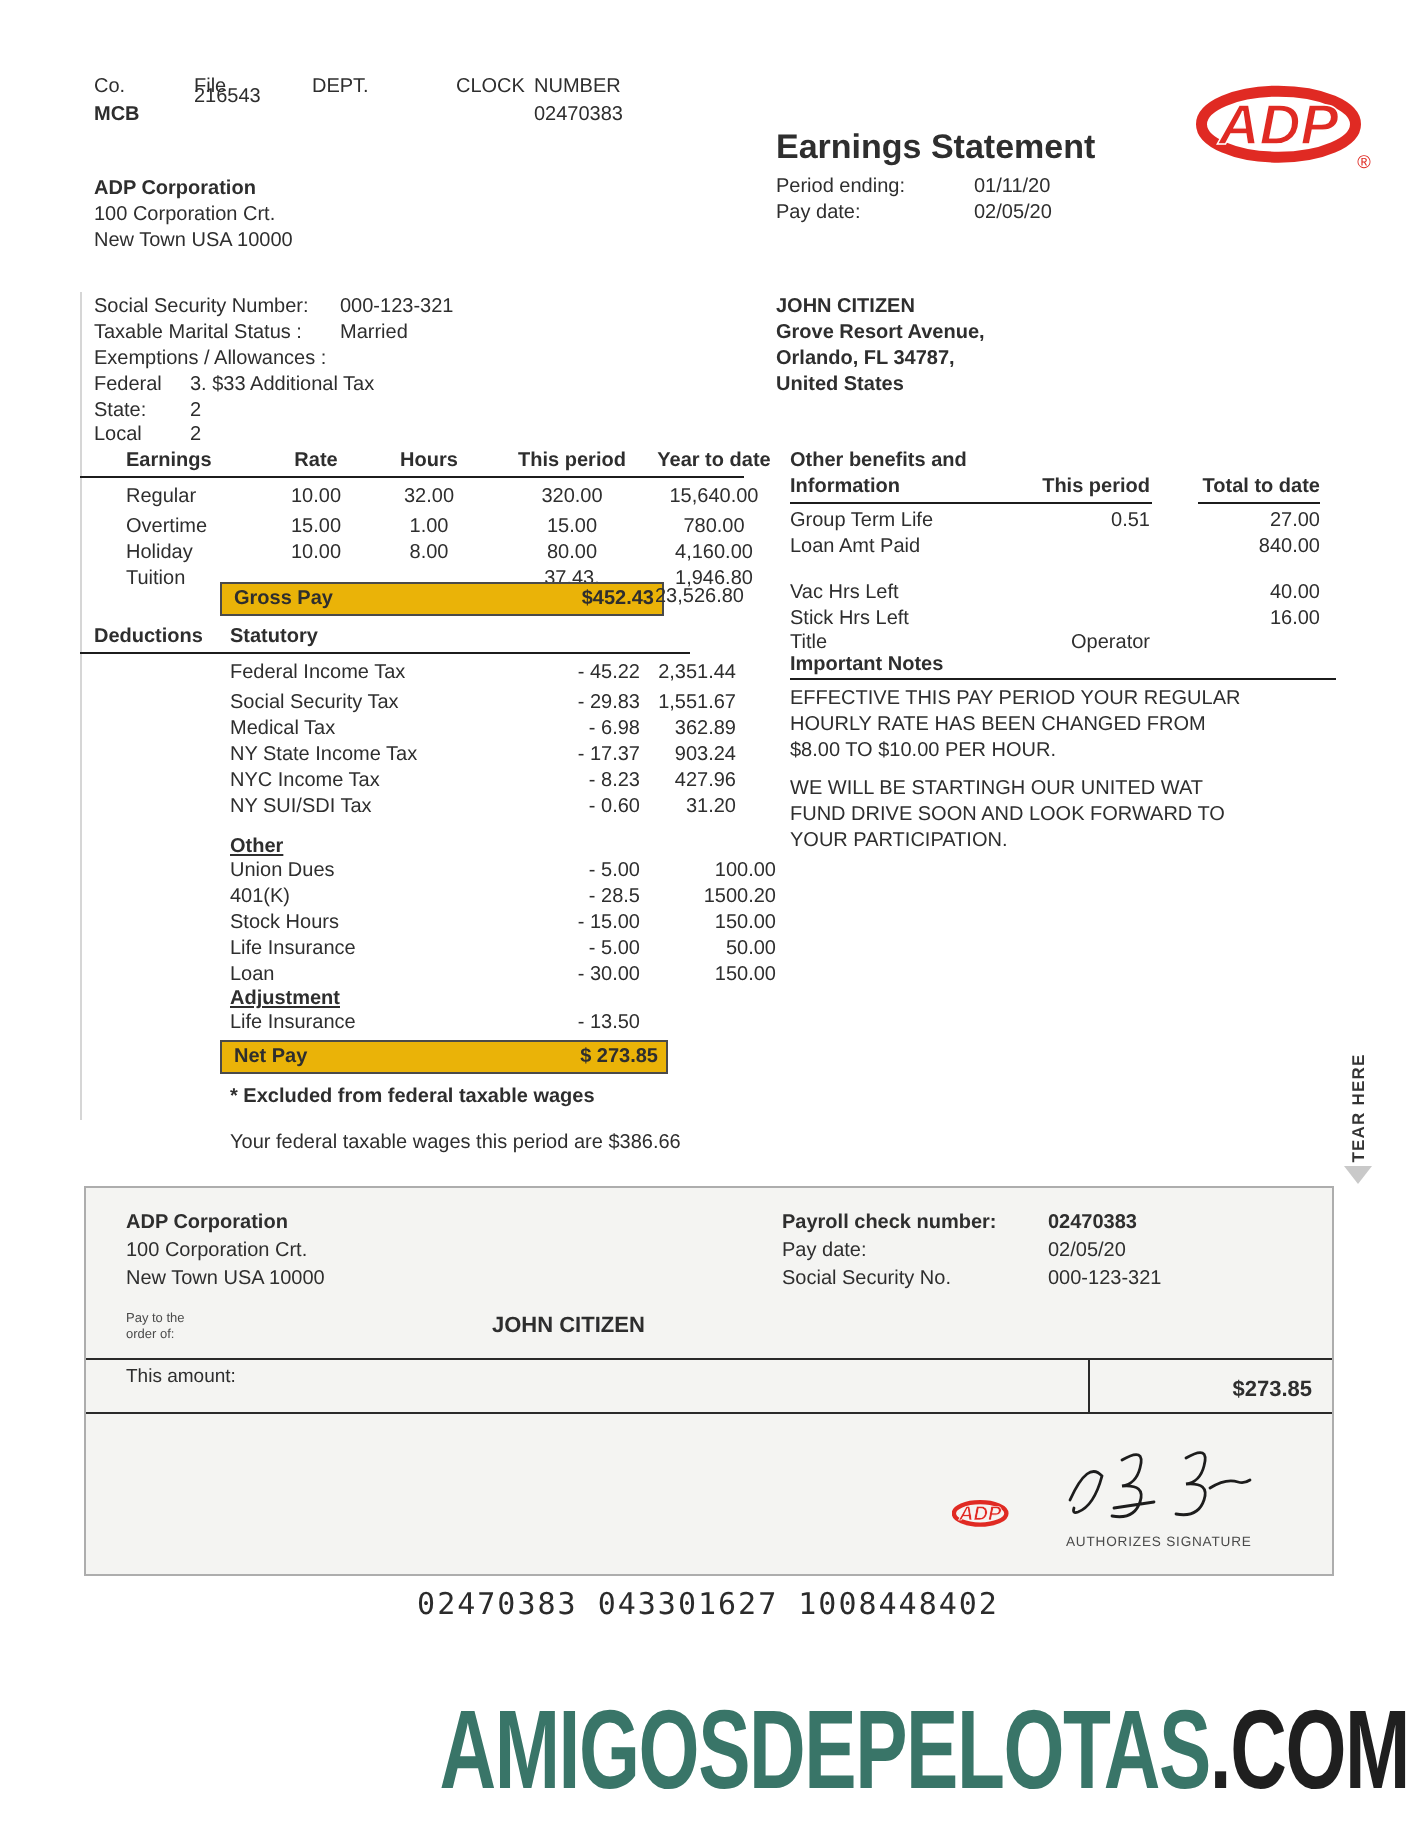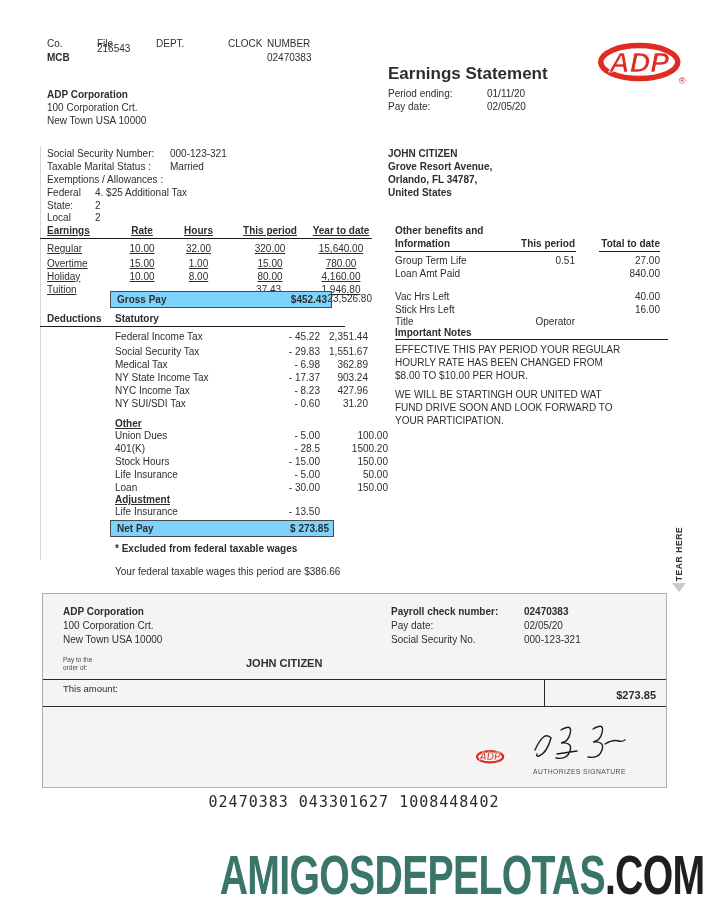--- a/index.html
+++ b/index.html
@@ -4,32 +4,32 @@
 <style>
   html,body{margin:0;padding:0;}
   body{width:708px;height:916px;position:relative;background:#ffffff;
        font-family:"Liberation Sans",sans-serif;font-size:10px;color:#2e2e2e;overflow:hidden;}
   .abs{position:absolute;}
   .b{font-weight:bold;}
   .hr{position:absolute;height:0;border-top:1.5px solid #1c1c1c;}
   .hr-thin{position:absolute;height:0;border-top:1px solid #2a2a2a;}
   .vline{position:absolute;width:0;border-left:1px solid #2a2a2a;}
   .faint{border-left:1px solid #d6d6d6;}
-  .egrid{position:absolute;left:40px;display:grid;grid-template-columns:77px 50px 63px 80px 62px;width:332px;text-decoration:underline;}
+  .egrid{position:absolute;left:56px;display:grid;grid-template-columns:77px 50px 63px 80px 62px;width:332px;}
   .egrid .n{text-align:center;}
   .egrid .name{padding-left:7px;}
   .bgrid{position:absolute;left:395px;display:grid;grid-template-columns:115px 65px 85px;width:265px;}
   .bgrid .n{text-align:right;}
   .sgrid{position:absolute;left:115px;display:grid;grid-template-columns:100px 105px 48px;width:253px;}
   .sgrid .n{text-align:right;}
   .ogrid{position:absolute;left:115px;display:grid;grid-template-columns:100px 105px 68px;width:273px;}
   .ogrid .n{text-align:right;}
   .agrid{position:absolute;left:115px;display:grid;grid-template-columns:100px 105px;width:205px;}
   .agrid .n{text-align:right;}
-  .paybox{position:absolute;left:110px;background:#7dd3fc;border:1px solid #4a4a4a;
+  .paybox{position:absolute;left:110px;background:#eab308;border:1px solid #4a4a4a;
           display:flex;justify-content:space-between;align-items:center;font-weight:bold;}
   .u{text-decoration:underline;}
   .notes-para{width:232px;line-height:13px;}
   .tear{position:absolute;left:639px;top:549px;width:80px;text-align:center;
         transform:rotate(-90deg);font-size:8.5px;font-weight:bold;letter-spacing:0.6px;color:#333;}
   .tear-arrow{position:absolute;left:672px;top:583px;width:0;height:0;
         border-left:7px solid transparent;border-right:7px solid transparent;border-top:9px solid #c9c9c9;}
   .check{position:absolute;left:42px;top:593px;width:623px;height:193px;
          background:#f4f4f2;border:1px solid #adadad;}
   .check .rel{position:absolute;}
@@ -71,21 +71,21 @@
 <div class="abs" style="left:388px;top:101px">Pay date:</div>
 <div class="abs" style="left:487px;top:101px">02/05/20</div>
 
 <div class="abs faint" style="left:40px;top:146px;height:414px"></div>
 <div class="abs" style="left:47px;top:148px">Social Security Number:</div>
 <div class="abs" style="left:170px;top:148px">000-123-321</div>
 <div class="abs" style="left:47px;top:161px">Taxable Marital Status :</div>
 <div class="abs" style="left:170px;top:161px">Married</div>
 <div class="abs" style="left:47px;top:174px">Exemptions / Allowances :</div>
 <div class="abs" style="left:47px;top:187px">Federal</div>
-<div class="abs" style="left:95px;top:187px">4. $25 Additional Tax</div>
+<div class="abs" style="left:95px;top:187px">3. $33 Additional Tax</div>
 <div class="abs" style="left:47px;top:200px">State:</div>
 <div class="abs" style="left:95px;top:200px">2</div>
 <div class="abs" style="left:47px;top:212px">Local</div>
 <div class="abs" style="left:95px;top:212px">2</div>
 
 <div class="abs b" style="left:388px;top:148px">JOHN CITIZEN</div>
 <div class="abs b" style="left:388px;top:161px">Grove Resort Avenue,</div>
 <div class="abs b" style="left:388px;top:174px">Orlando, FL 34787,</div>
 <div class="abs b" style="left:388px;top:187px">United States</div>
 

